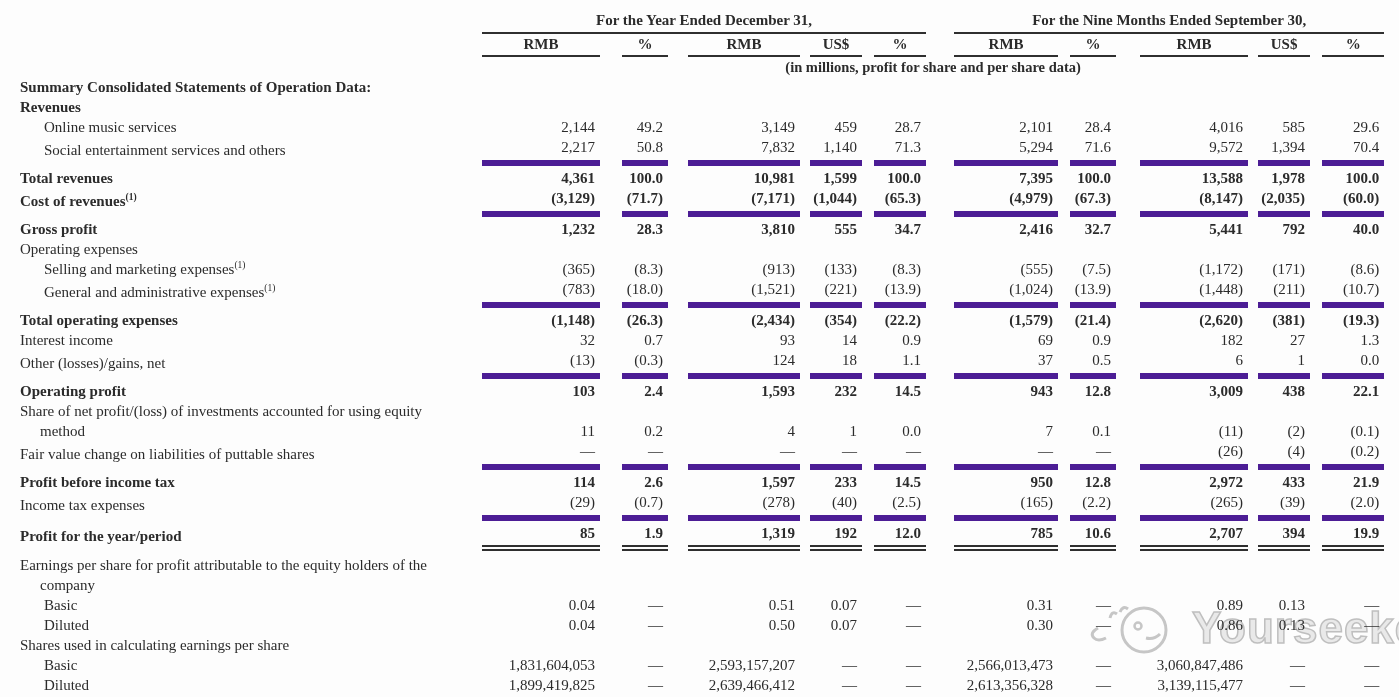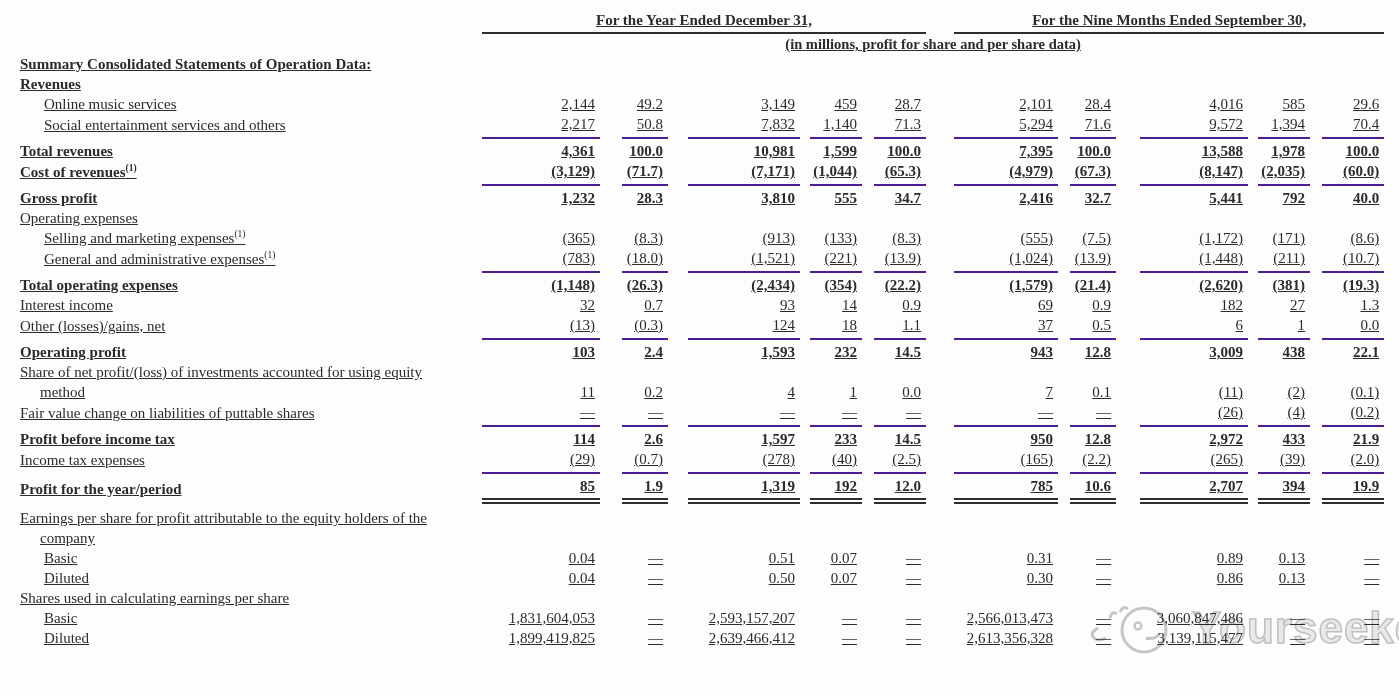--- a/index.html
+++ b/index.html
@@ -6,21 +6,21 @@
   html, body { margin: 0; padding: 0; background: #ffffff; }
   .page {
     position: relative;
     width: 1399px;
     height: 697px;
     overflow: hidden;
     background: #fdfdfd;
     font-family: "Liberation Serif", "DejaVu Serif", serif;
     color: #2b2b2b;
   }
-  .table-wrap { position: relative; z-index: 1; padding-top: 10px; text-decoration: underline; }
+  .table-wrap { position: relative; z-index: 1; padding-top: 10px; }
   table.fin {
     border-collapse: collapse;
     table-layout: fixed;
     width: 1384px;
   }
   td, th {
     font-size: 15px;
     line-height: 20px;
     padding: 0;
     white-space: nowrap;
@@ -31,21 +31,21 @@
   thead .u { border-bottom: 2px solid #2f2f2f; }
   thead tr.colhead th { padding-bottom: 1px; }
   .note-cell { font-weight: bold; text-align: center; font-size: 14.5px; }
   td.lbl { text-align: left; }
   .ind0 { padding-left: 20px; }
   .ind1 { padding-left: 44px; margin-left: 18px; }
   .l2 { padding-left: 20px; }
   td.val { text-align: right; padding-right: 5px; }
   td.sp { }
   tr.bold td { font-weight: bold; }
-  td.r-single { border-bottom: 2px solid #4c1d95; }
+  td.r-single { border-bottom: 6px solid #4c1d95; }
   td.r-double { border-bottom: 6px double #2f2f2f; }
   tr.rule-single td { padding-bottom: 3px; }
   tr.rule-double td { padding-bottom: 2px; }
   tr.after-single td { padding-top: 2px; }
   tr.after-double td { padding-top: 7px; }
   sup { font-size: 9.5px; line-height: 0; vertical-align: super; }
   
   .watermark {
     position: absolute;
     left: 1088px;
@@ -94,20 +94,42 @@
           <col style="width:12px">
           <col style="width:62px">
       </colgroup>
       <thead>
         <tr>
           <th></th>
           <th colspan="9" class="u">For the Year Ended December 31,</th>
           <th></th>
           <th colspan="9" class="u">For the Nine Months Ended September 30,</th>
         </tr>
+        <tr class="colhead">
+          <th></th>
+          <th class="u">RMB</th>
+          <th></th>
+          <th class="u">%</th>
+          <th></th>
+          <th class="u">RMB</th>
+          <th></th>
+          <th class="u">US$</th>
+          <th></th>
+          <th class="u">%</th>
+          <th></th>
+          <th class="u">RMB</th>
+          <th></th>
+          <th class="u">%</th>
+          <th></th>
+          <th class="u">RMB</th>
+          <th></th>
+          <th class="u">US$</th>
+          <th></th>
+          <th class="u">%</th>
+        </tr>
         <tr>
           <th></th>
           <td colspan="19" class="note-cell">(in millions, profit for share and per share data)</td>
         </tr>
       </thead>
       <tbody>
           <tr class="bold">
             <td class="lbl ind0"><span>Summary Consolidated Statements of Operation Data:</span></td>
             <td class="val"></td>
             <td class="sp"></td>

